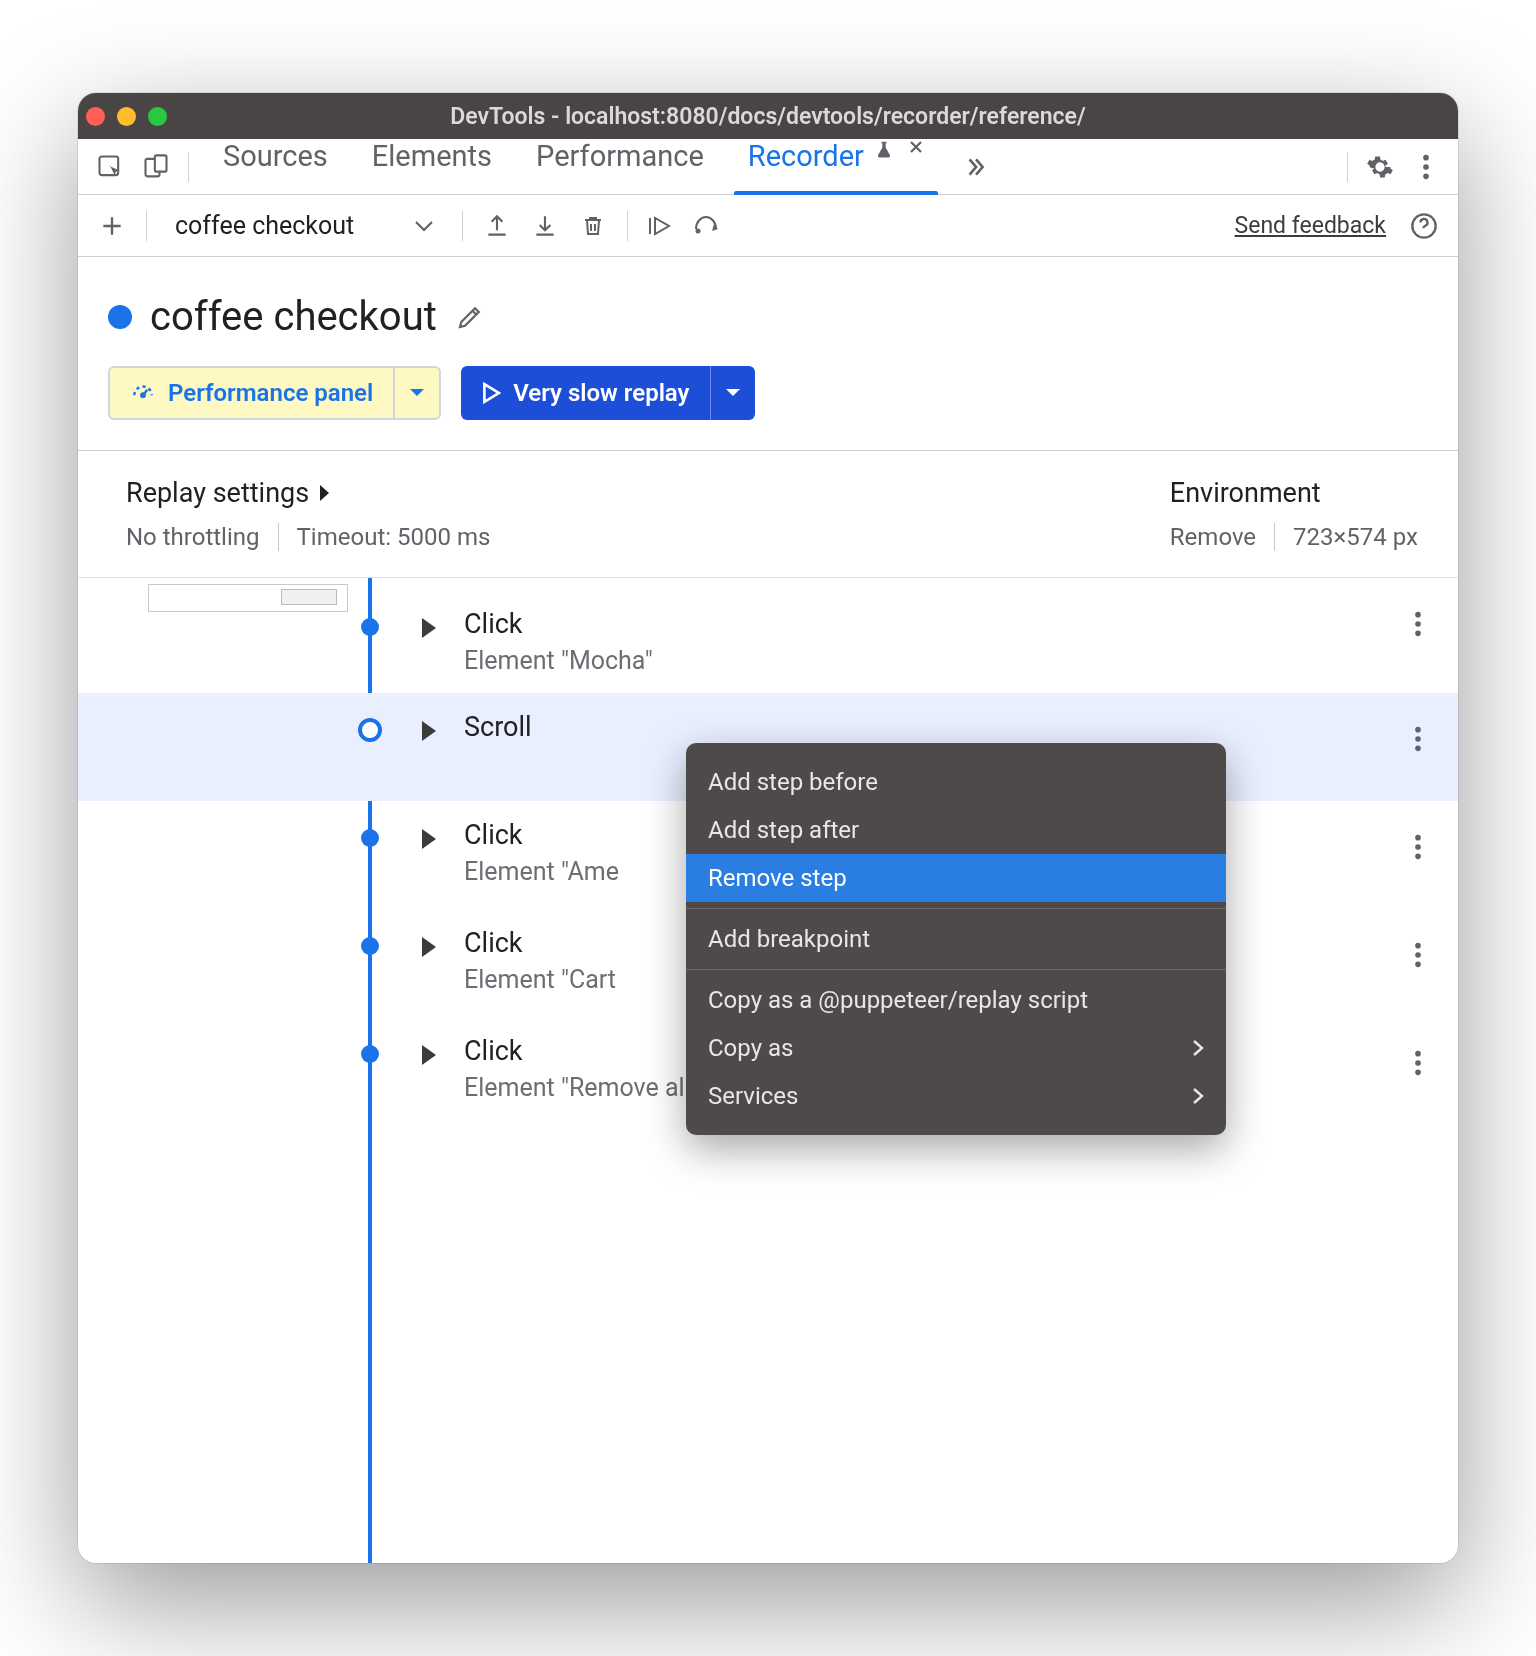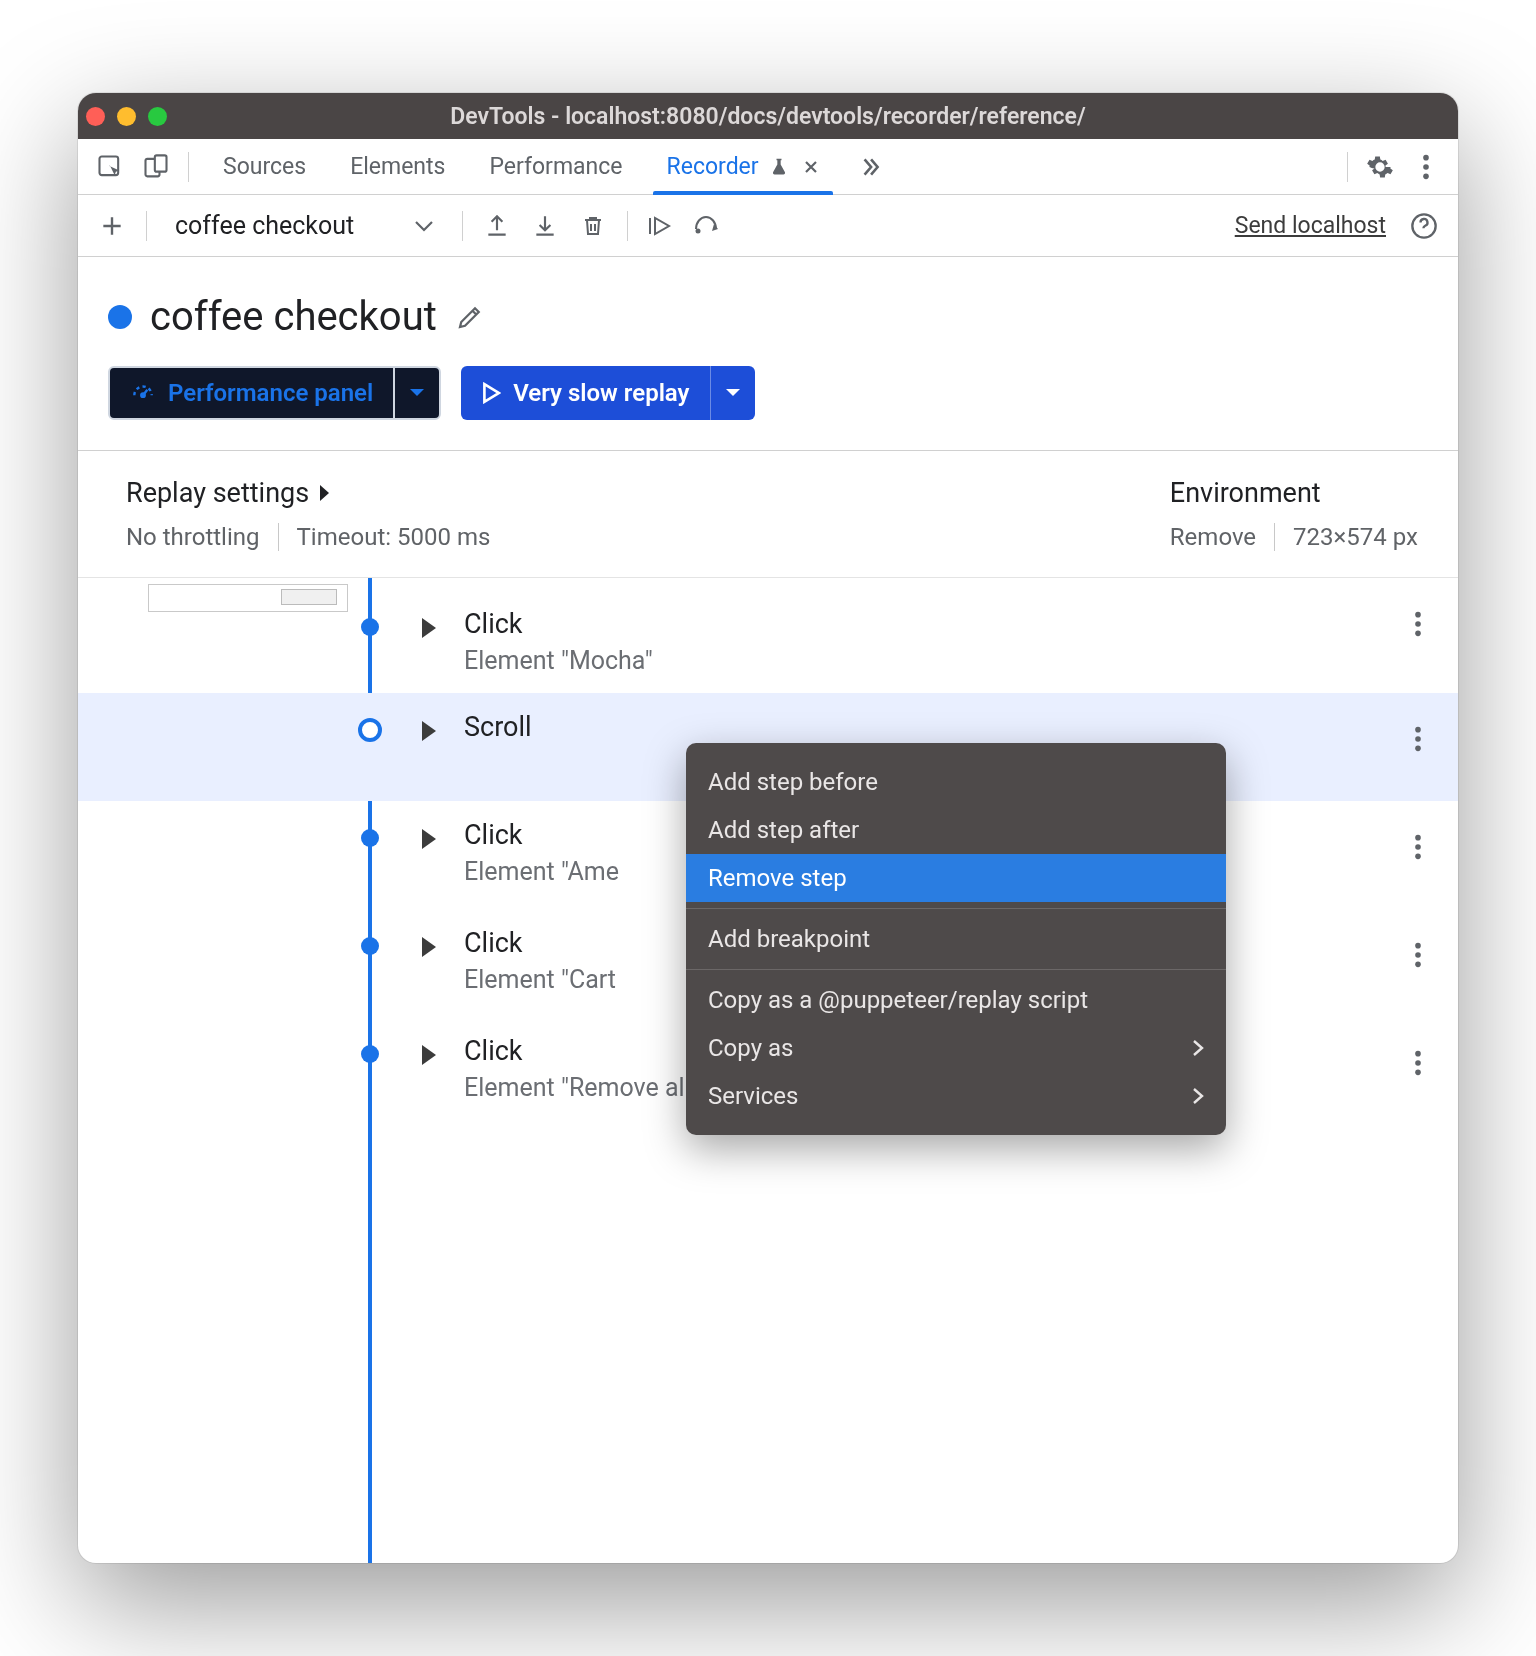--- a/index.html
+++ b/index.html
@@ -55,22 +55,22 @@
     flex-shrink: 0;
   }
   .ic-btn {
     width: 40px; height: 40px;
     display: flex; align-items: center; justify-content: center;
     color: #5f6368; cursor: pointer; border-radius: 4px;
   }
   .vsep { width: 1px; height: 30px; background: #d0d0d0; margin: 0 6px; }
   .tabs { display: flex; align-items: stretch; height: 100%; }
   .tab {
-    padding: 0 22px; display: flex; align-items: center;
-    font-size: 23px; color: #5f6368; cursor: pointer; position: relative;
+    padding: 0 22px; display: flex; align-items: flex-start;
+    font-size: 29px; color: #5f6368; cursor: pointer; position: relative;
     gap: 10px;
   }
   .tab.active { color: #1a73e8; }
   .tab.active::after {
     content: ""; position: absolute; left: 8px; right: 8px; bottom: -1px;
     height: 4px; background: #1a73e8; border-radius: 2px 2px 0 0;
   }
   .tab .close-x { color: #5f6368; font-size: 20px; margin-left: 4px; }
   .overflow { font-size: 26px; color: #5f6368; padding: 0 10px; cursor: pointer; }
   .spacer { flex: 1; }
@@ -96,21 +96,21 @@
     flex-shrink: 0;
   }
   .title-row { display: flex; align-items: center; gap: 18px; margin-bottom: 26px; }
   .blue-dot { width: 24px; height: 24px; border-radius: 50%; background: #1a73e8; }
   .rec-title { font-size: 40px; font-weight: 400; color: #202124; }
   .btn-row { display: flex; gap: 20px; }
   .split-btn {
     display: flex; align-items: stretch; height: 54px;
     border-radius: 6px; overflow: hidden;
   }
-  .split-btn.outline { border: 2px solid #cfd6e0; color: #1a73e8; background:#0f172a; }
+  .split-btn.outline { border: 2px solid #cfd6e0; color: #1a73e8; background:#fef9c3; }
   .split-btn.outline .main { border-right: 2px solid #cfd6e0; }
   .split-btn.solid { background: #1d4ed8; color: #fff; }
   .split-btn.solid .main { border-right: 1px solid rgba(255,255,255,0.35); }
   .split-btn .main {
     display: flex; align-items: center; gap: 12px;
     padding: 0 20px; font-size: 24px; font-weight: 600; cursor: pointer;
   }
   .split-btn .caret {
     width: 44px; display: flex; align-items: center; justify-content: center;
     cursor: pointer;
@@ -298,21 +298,21 @@
         </svg>
     </div>
     <div class="ic-btn">
       <svg width="32" height="22" viewBox="0 0 32 22" fill="none" stroke="#5f6368" stroke-width="2">
           <path d="M2 14a10 12 0 0 1 20 0"></path>
           <path d="M20 9l4 5-6 2" fill="#5f6368" stroke="none"></path>
           <circle cx="4" cy="16" r="2.5" fill="#5f6368" stroke="none"></circle>
         </svg>
     </div>
     <div class="spacer"></div>
-    <span class="link">Send localhost</span>
+    <span class="link">Send feedback</span>
     <div class="ic-btn">
       <svg width="28" height="28" viewBox="0 0 24 24" fill="none" stroke="#5f6368" stroke-width="2">
           <circle cx="12" cy="12" r="10"></circle>
           <path d="M9 9a3 3 0 1 1 4 2.8c-1 .5-1.5 1.2-1.5 2.2M12 18h.01"></path>
         </svg>
     </div>
   </div>
 
   <div class="header">
     <div class="title-row">

